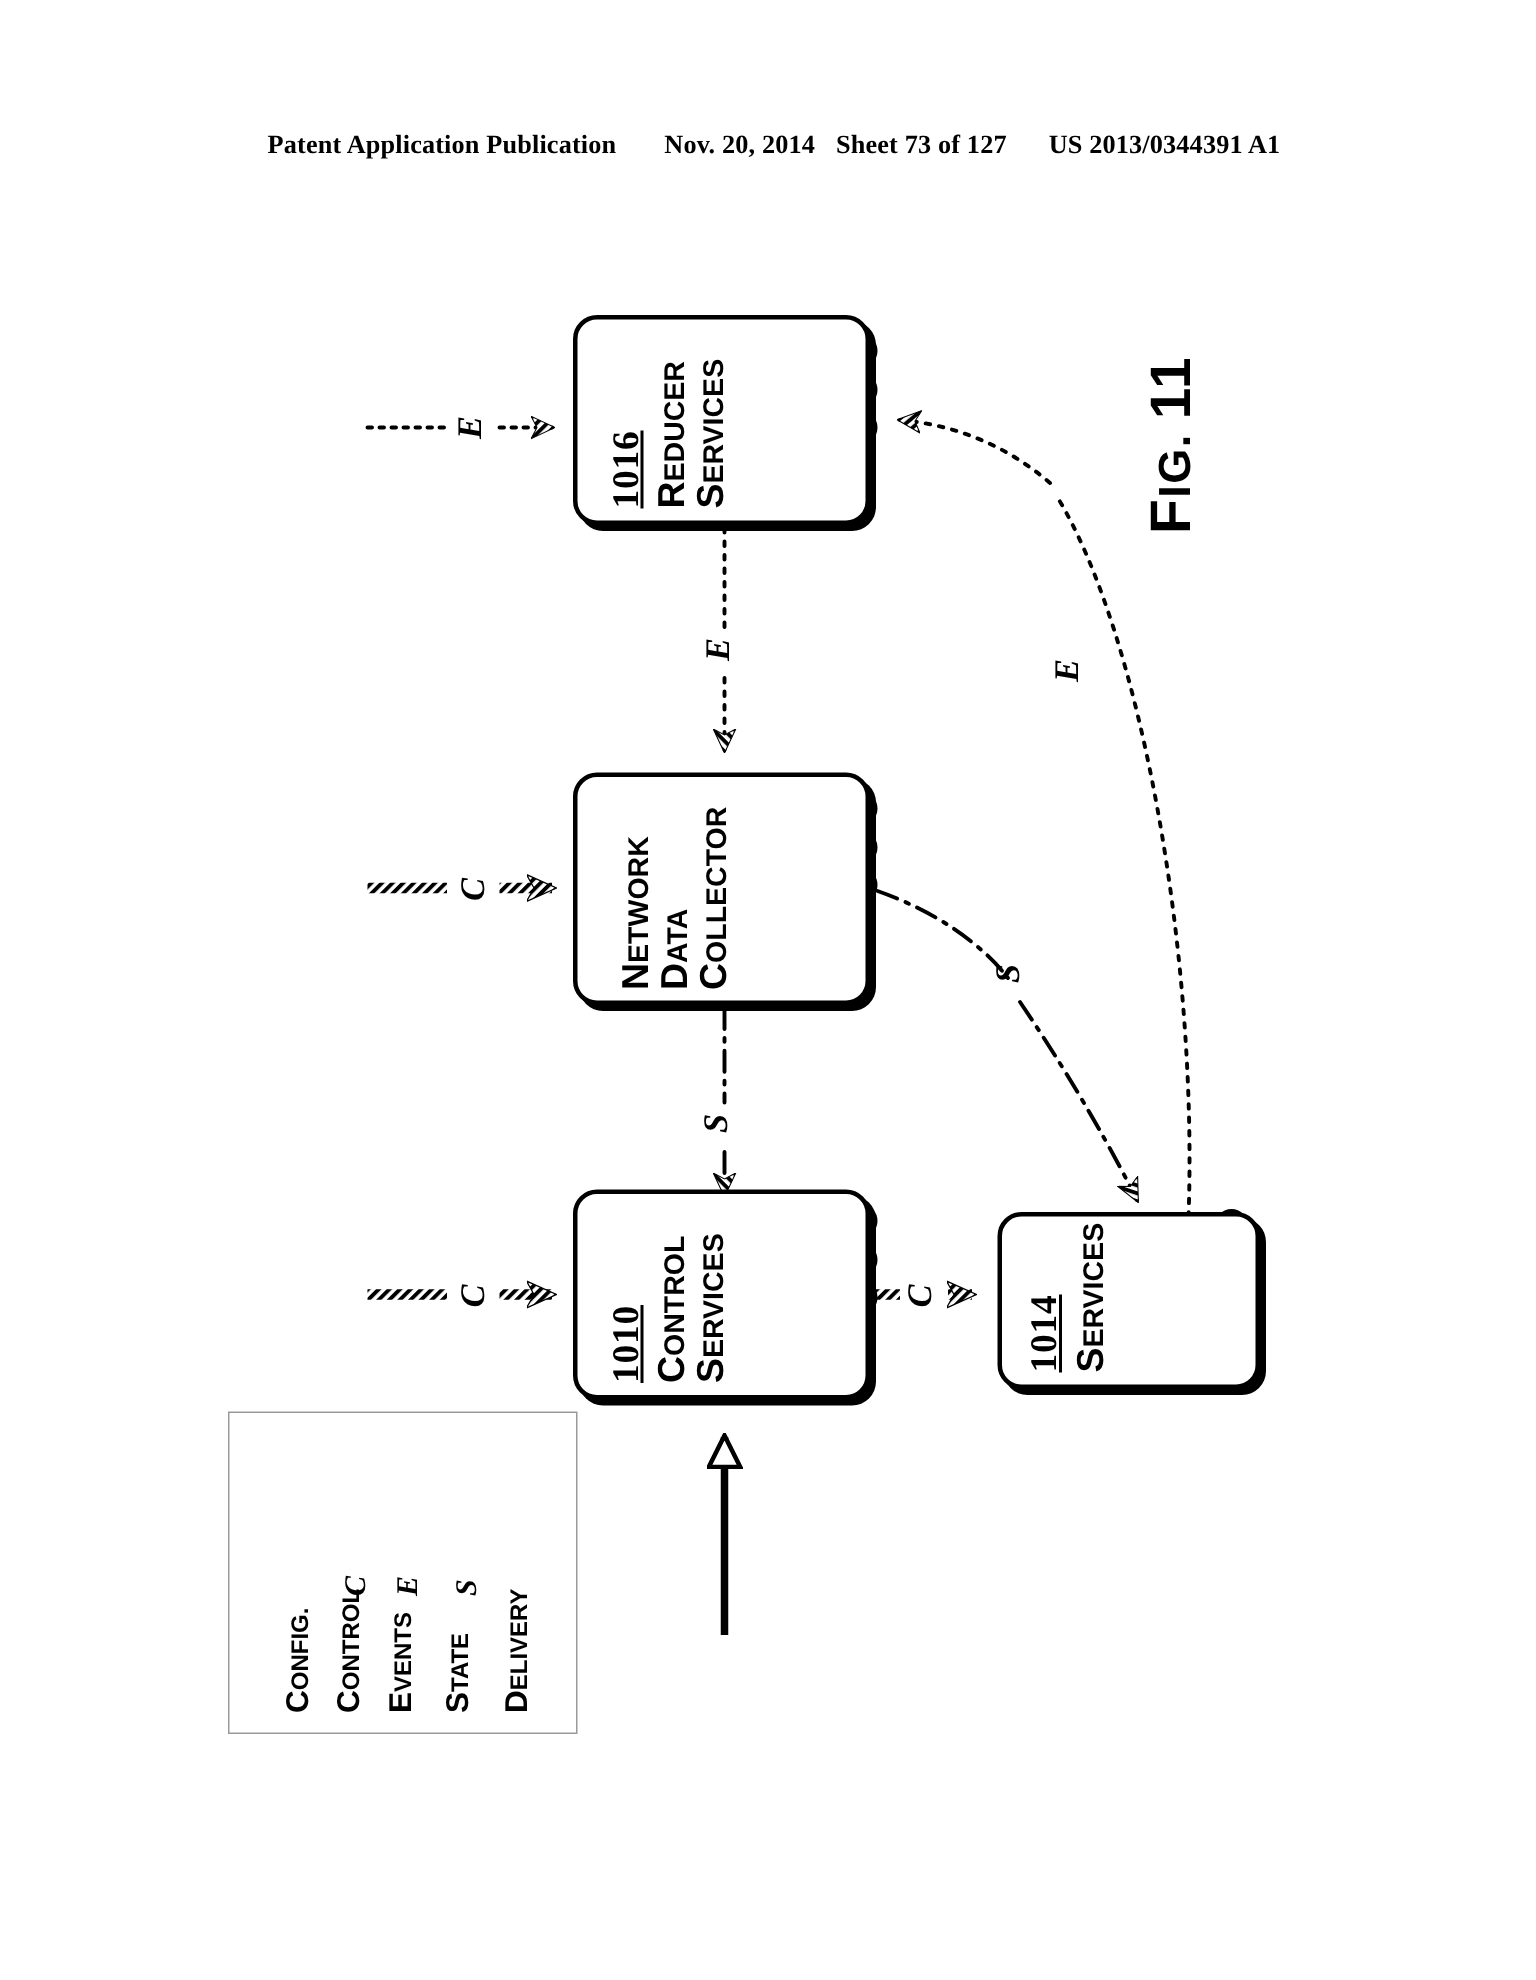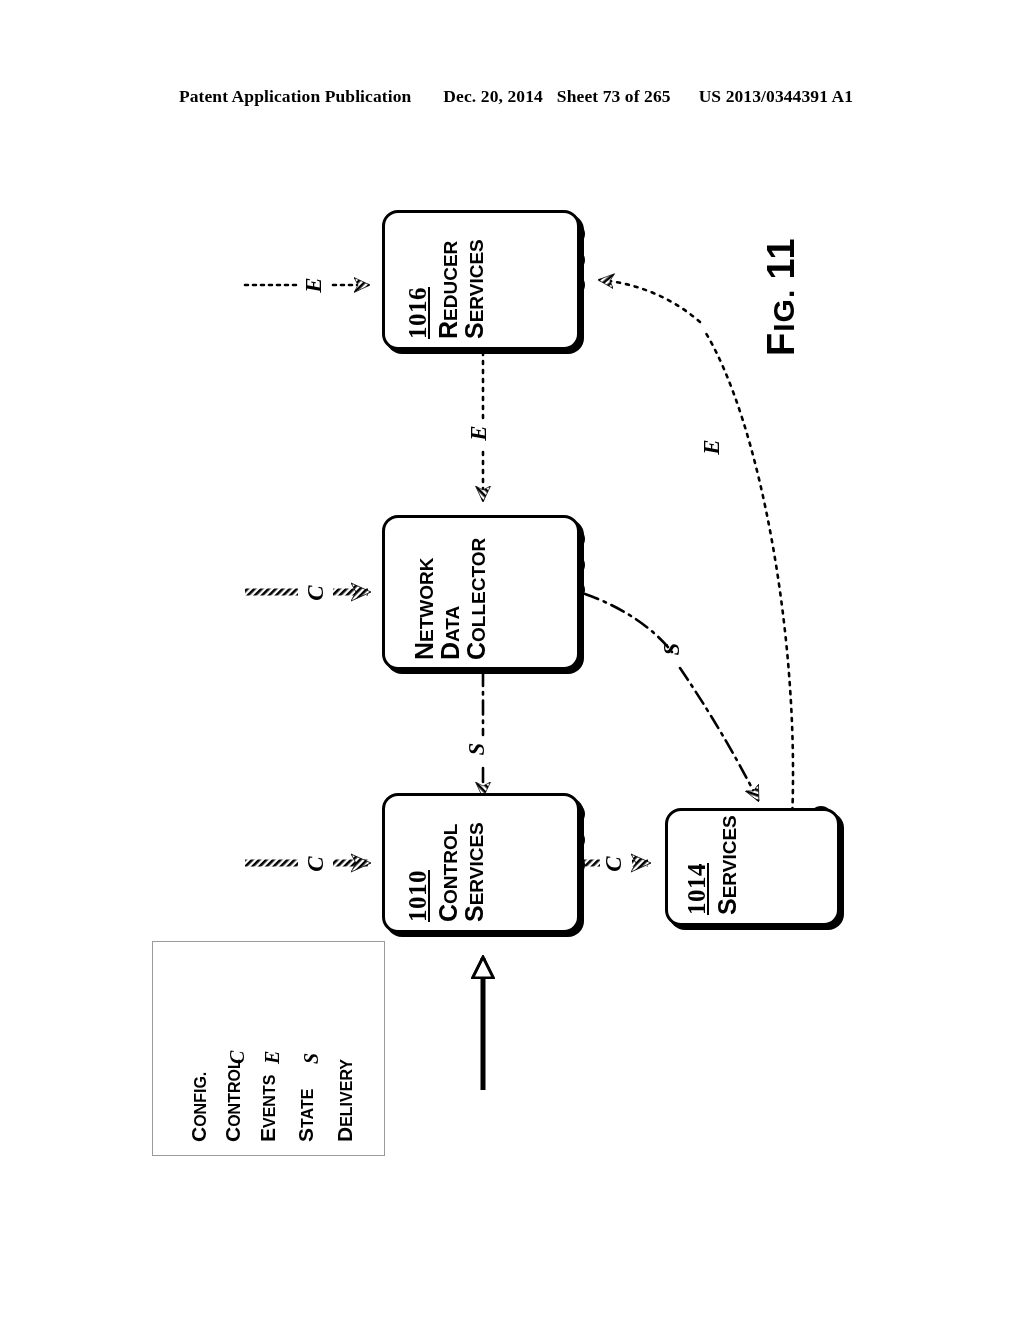--- a/index.html
+++ b/index.html
@@ -63,23 +63,23 @@
   .edgeglyph{position:absolute;transform-origin:50% 50%;
              font-family:"Liberation Serif",serif;font-style:italic;
              font-weight:bold;font-size:23px;color:#000;}
 </style>
 </head>
 <body>
 
 <div id="pub-header">
   <span class="seg">Patent Application Publication</span>
   <span class="gap1"></span>
-  <span class="seg">Dec. 20, 2014</span>
+  <span class="seg">Nov. 20, 2014</span>
   <span class="gap2"></span>
-  <span class="seg">Sheet 73 of 265</span>
+  <span class="seg">Sheet 73 of 127</span>
   <span class="gap3"></span>
   <span class="seg">US 2013/0344391 A1</span>
 </div>
 
 <div id="canvas">
 <svg width="1024" height="1320" viewBox="0 0 1024 1320" xmlns="http://www.w3.org/2000/svg">
   <defs>
 
     <pattern id="hatch" width="5" height="5" patternUnits="userSpaceOnUse" patternTransform="rotate(45)">
       <rect width="5" height="5" fill="#fff"></rect>

